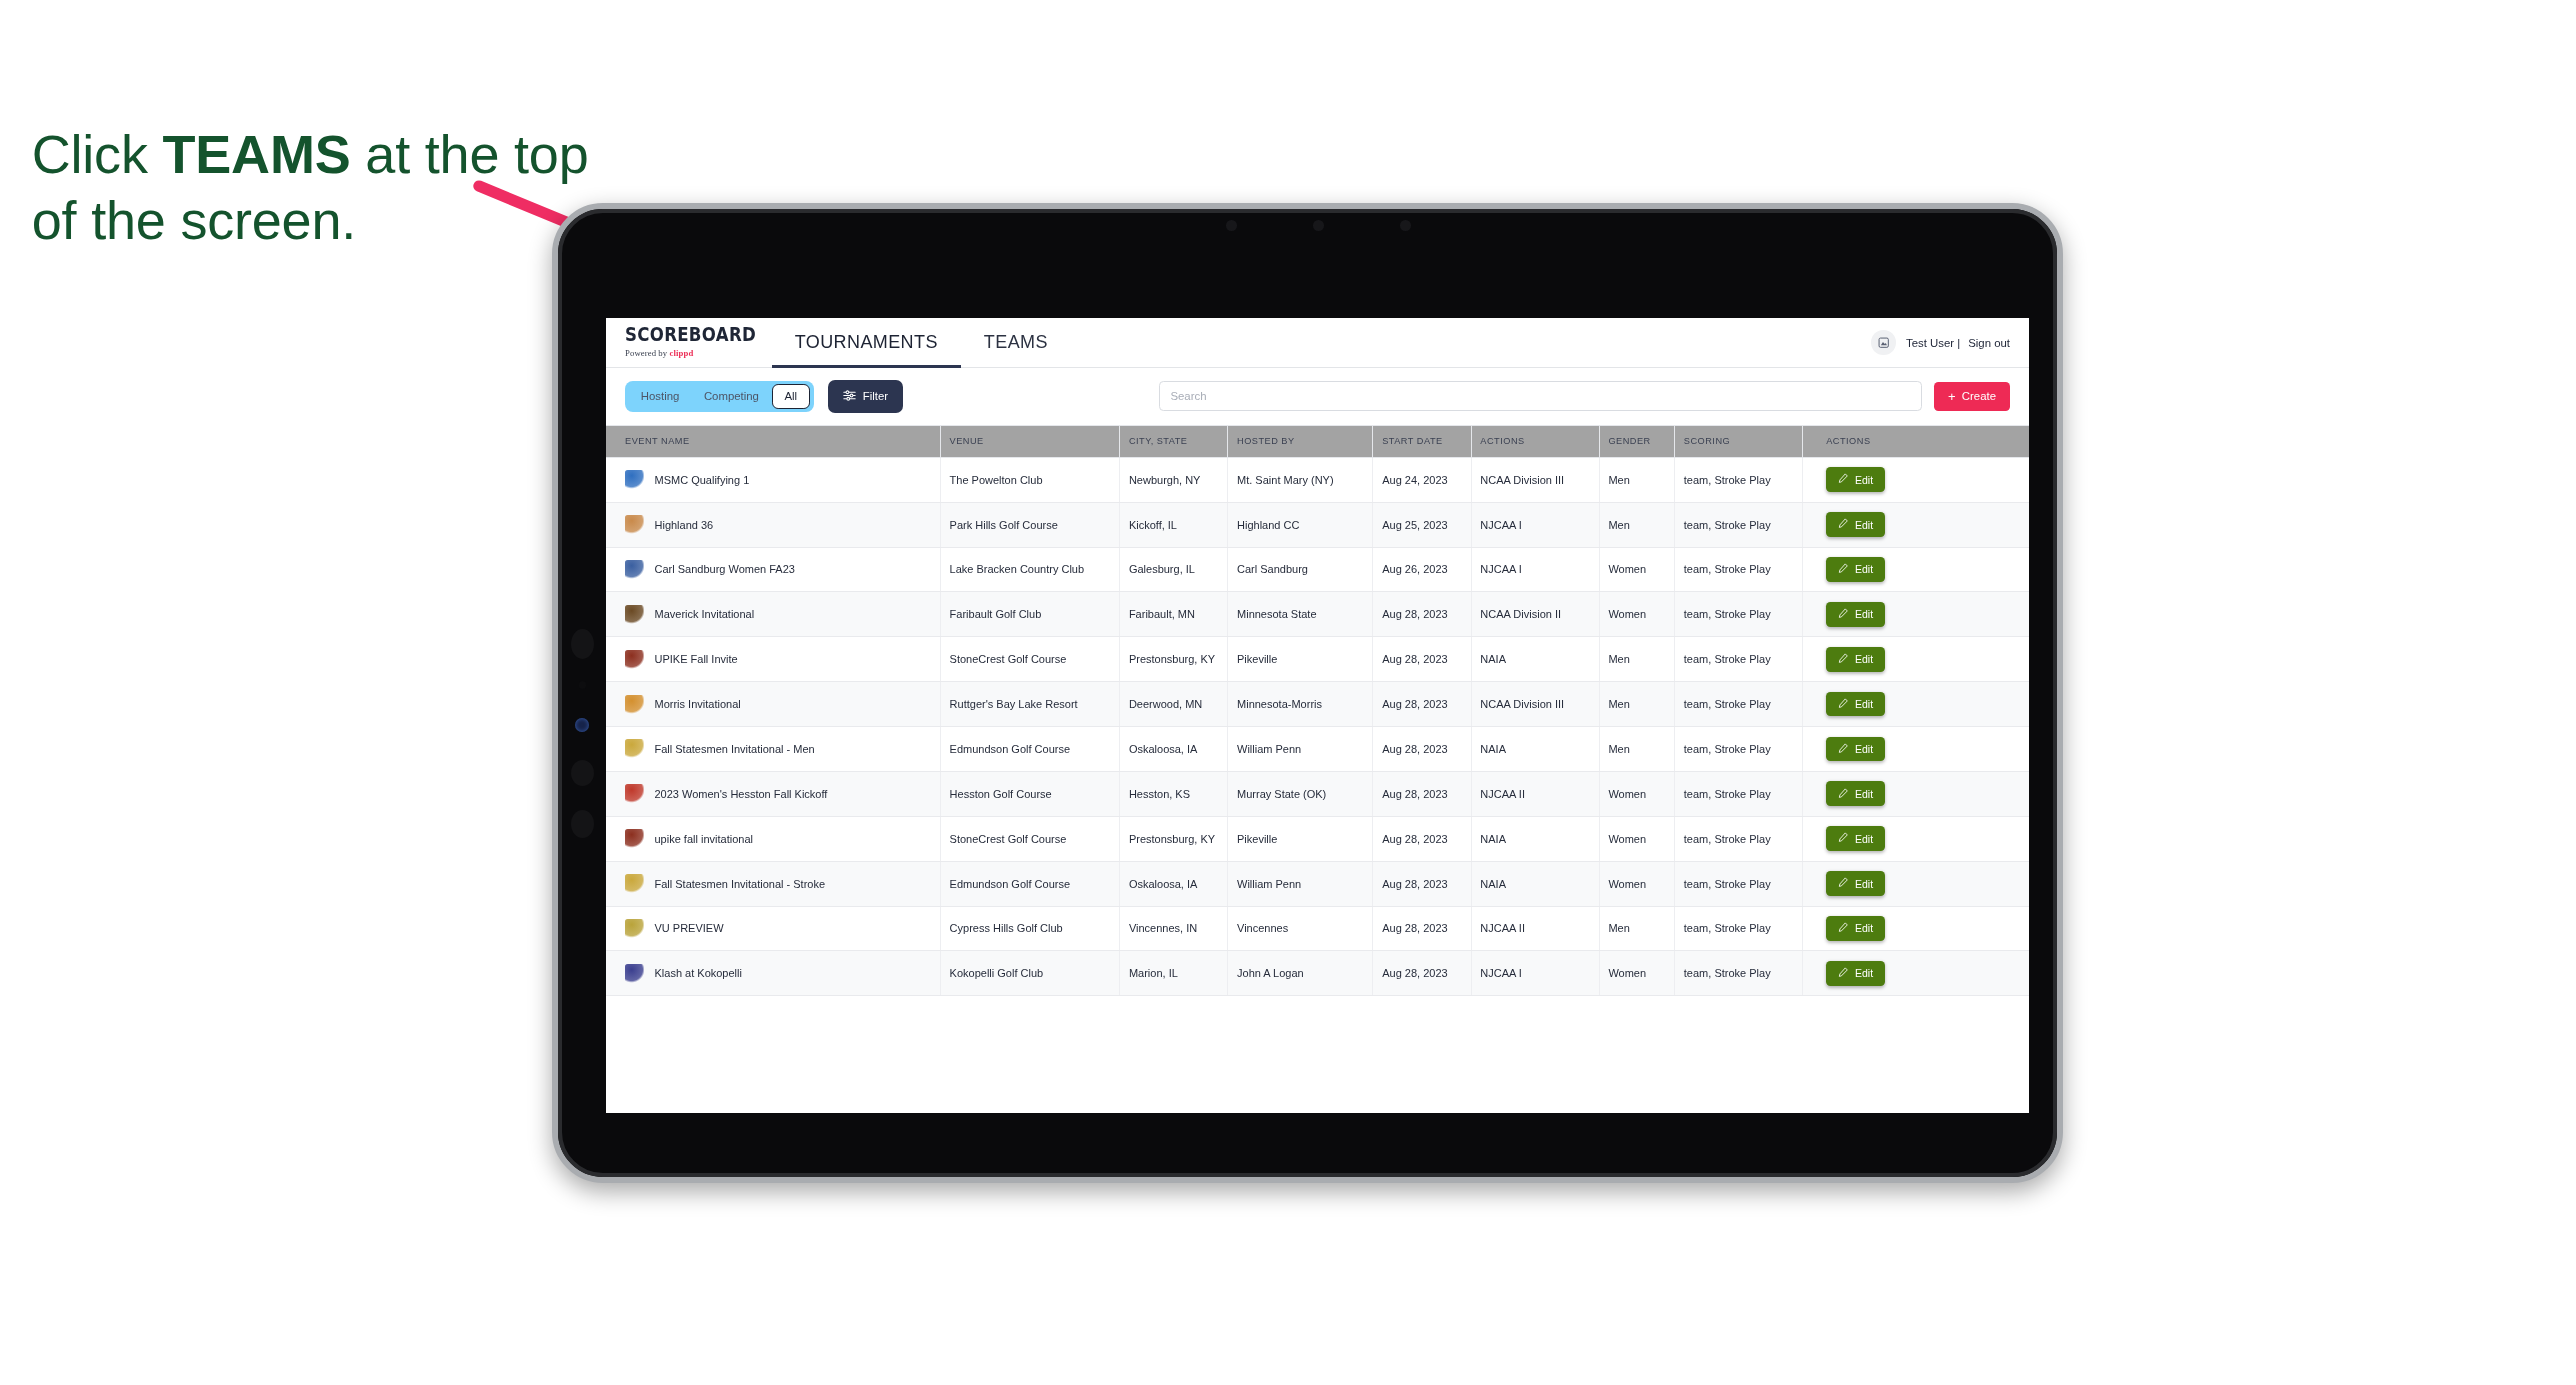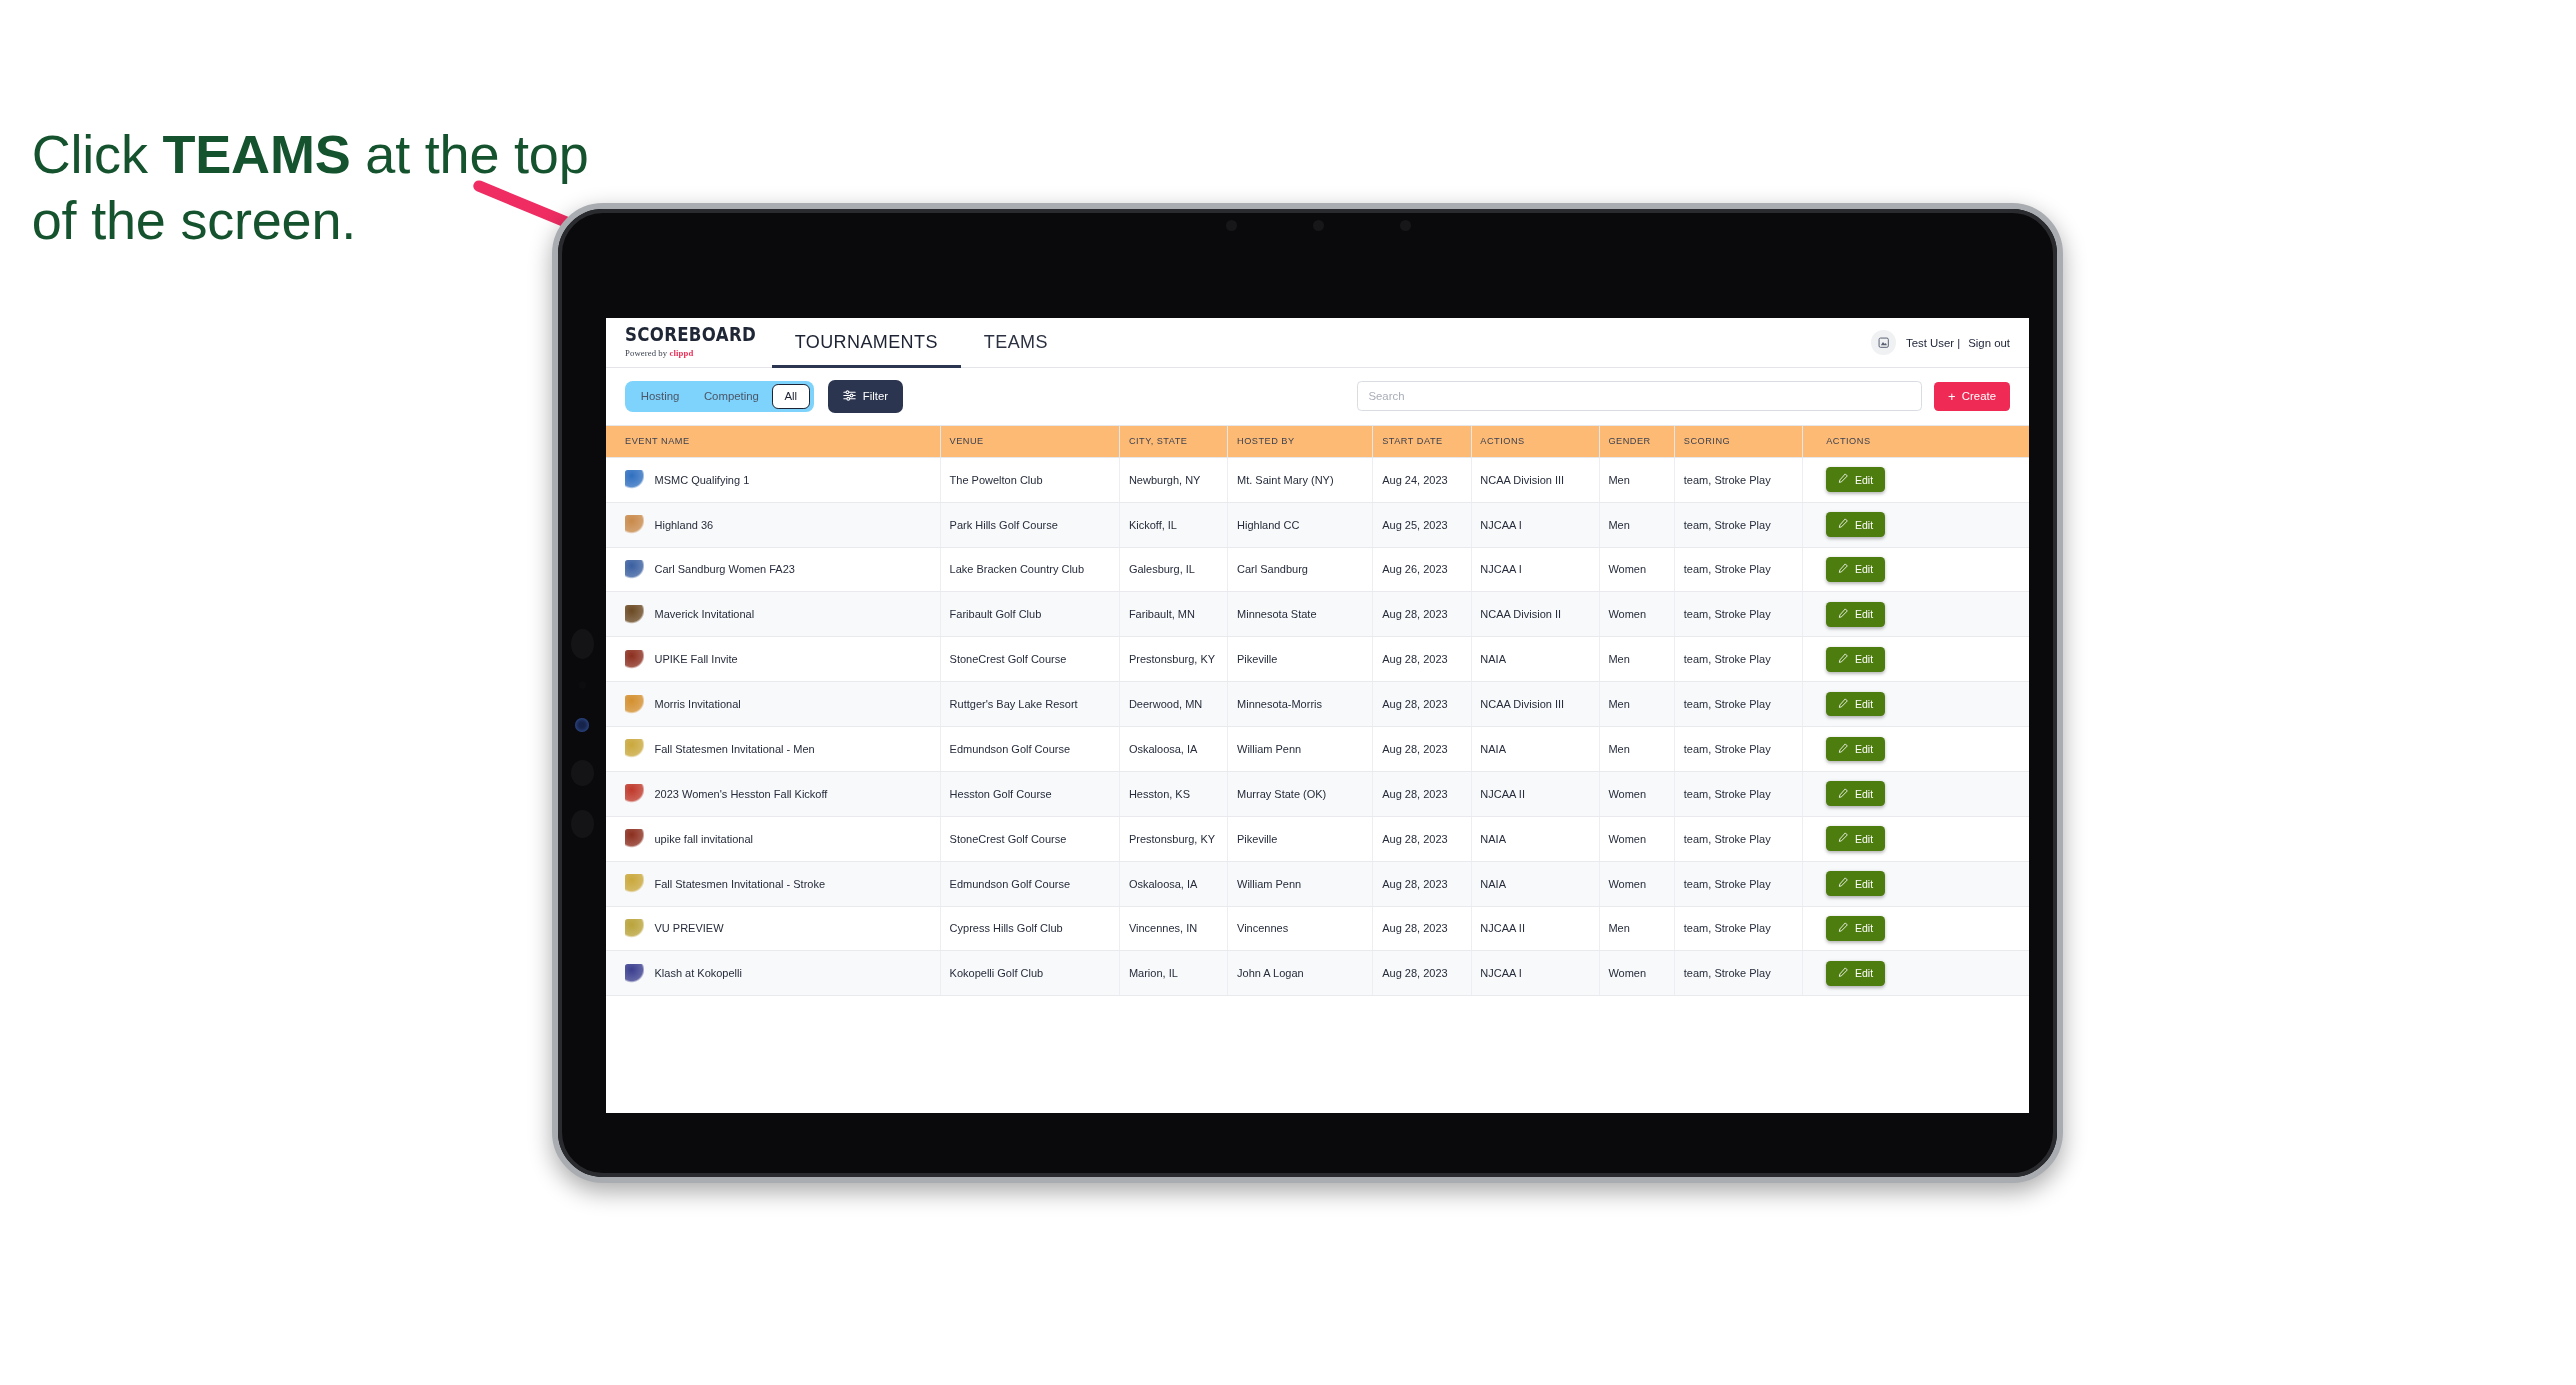--- a/index.html
+++ b/index.html
@@ -132,41 +132,41 @@
   .filter-btn {
     display:flex; align-items:center; gap:7px;
     background:#2c3550; color:#fff;
     font-size:11.4px; padding: 8.7px 15px; border-radius:7px; cursor:pointer;
     margin-left: 1.7px;
   }
   .filter-btn svg { width:13px; height:13px; }
 
   .search-wrap { margin-left:auto; display:flex; align-items:center; gap:12.2px; }
   .search {
-    width: 565px; height: 30px;
+    width: 763px; height: 30px;
     border:0.9px solid #d9dce1; border-radius:4.4px;
     padding: 0 10.5px; font-size:11.4px; color:#2b3040;
     font-family:"Liberation Sans", sans-serif;
     outline:none; background:#fff;
   }
   .search::placeholder { color:#a8adb7; }
   .create-btn {
     display:flex; align-items:center; gap:6.1px;
     background:#ee2a55; color:#fff; border:none;
     font-size:11.4px; padding: 7.9px 14px; border-radius:4.4px; cursor:pointer;
     font-family:"Liberation Sans", sans-serif;
     white-space:nowrap;
   }
   .create-btn .plus { font-size:13px; line-height:1; }
 
   
   .table-scroll { overflow:hidden; }
   table { width:100%; border-collapse: collapse; table-layout: fixed; }
   thead th {
-    background:#fdba74;
+    background:#a3a3a3;
     font-size:9.2px; font-weight:400; letter-spacing:0.5px;
     color:#3b4152; text-align:left;
     padding: 10.5px 8.7px;
     border-top:0.9px solid #e5e7eb;
     border-bottom:0.9px solid #e5e7eb;
     border-right:0.9px solid #e5e7eb;
     white-space:nowrap;
   }
   thead th:first-child { padding-left: 19px; }
   thead th:last-child { border-right:none; text-align:left; padding-left: 23px; }

